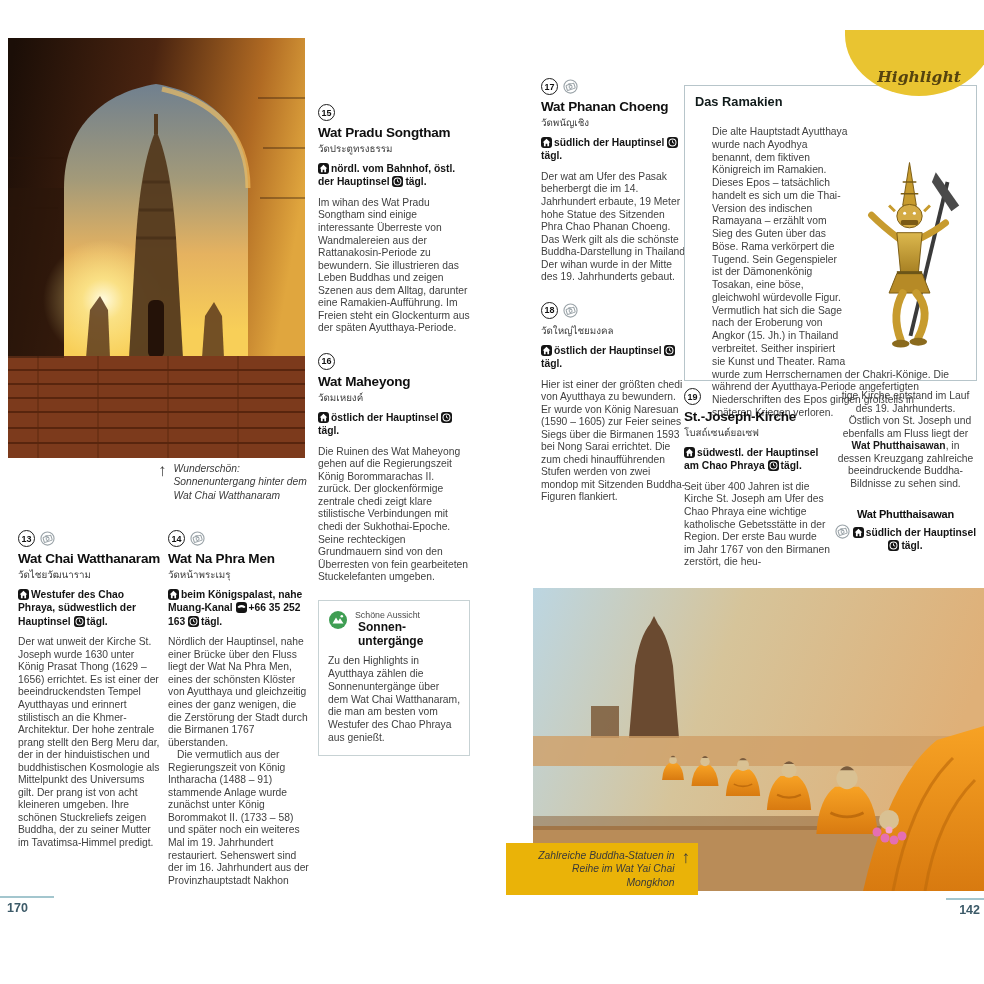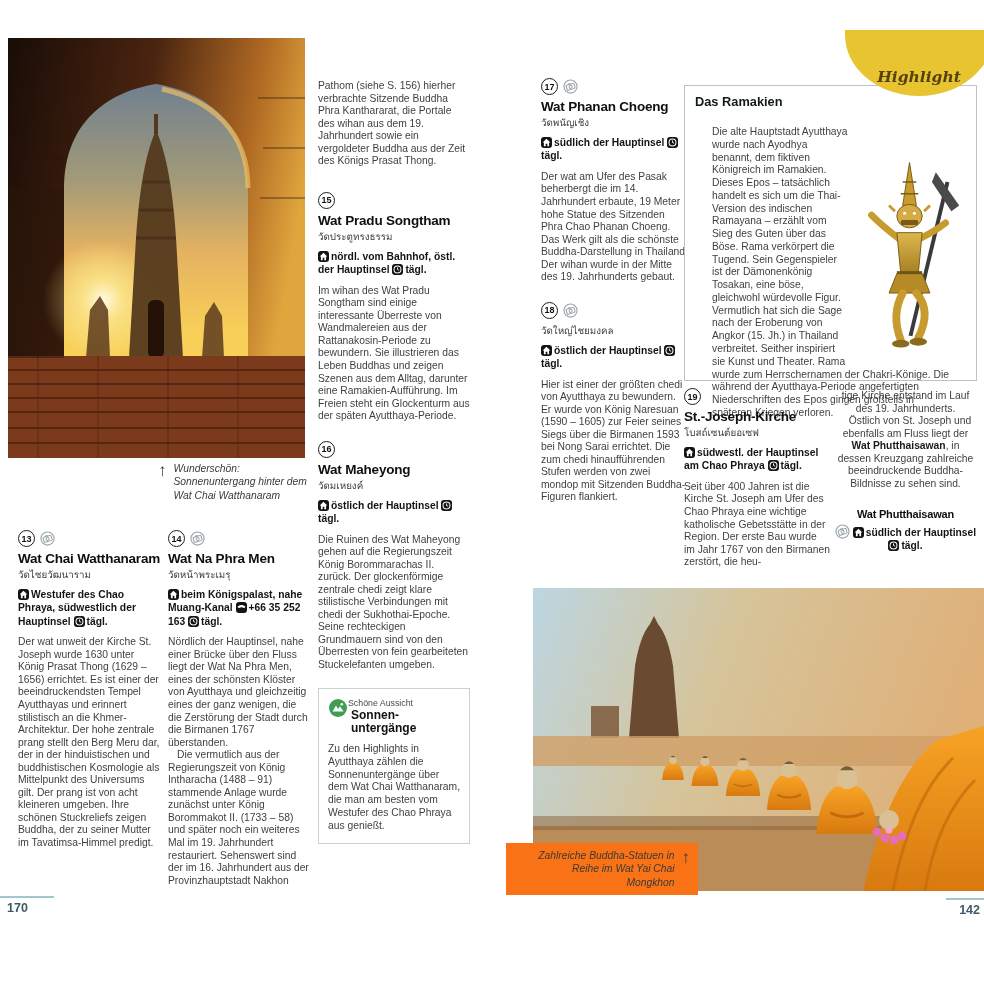--- a/index.html
+++ b/index.html
@@ -24,30 +24,30 @@
   .icon-sq{
     display:inline-block;width:11px;height:11px;background:#141414;border-radius:3px;
     vertical-align:-2px;margin:0 2px 0 0;
   }
   .icon-sq svg{display:block;width:11px;height:11px;}
   .cam{display:inline-block;width:15px;height:15px;vertical-align:-3px;}
   .cam svg{display:block;width:15px;height:15px;}
   
   .cap{display:flex;gap:7px;font-size:10.3px;line-height:1.3;font-style:italic;color:#3a3a3a;}
   .cap .arrow{font-style:normal;font-size:17px;line-height:1;color:#3a3a3a;flex:0 0 auto;}
-  .cap-right-box{background:#f97316;padding:6px 8px 6px 12px;box-sizing:border-box;}
+  .cap-right-box{background:#eab308;padding:6px 8px 6px 12px;box-sizing:border-box;}
   .cap-right-box .txt{text-align:right;}
   
   .hl-box{border:1px solid #b7c5ca;background:#ffffff;box-sizing:border-box;padding:8px 10px 20px;}
   .hl-title{font-size:12.8px;font-weight:bold;color:#101a1a;margin:0 0 4px;}
   .hl-body{font-size:10.3px;line-height:1.24;color:#3f3f3f;margin:17px;}
   .rama-fig{float:right;width:112px;height:212px;margin:58px 0 0 6px;}
   
   .tip-box{border:1px solid #c7d2d4;box-sizing:border-box;padding:9px 9px 10px;margin-top:16px;}
-  .tip-head{display:flex;}
+  .tip-head{display:flex;gap:7px;}
   .tip-icon{width:20px;height:20px;flex:0 0 auto;}
   .tip-label{font-size:8.8px;color:#4a4a4a;margin:0;}
   .tip-title{font-size:12px;font-weight:bold;color:#101010;margin:1px 3px 0;width:84px;line-height:1.15;}
   .tip-body{font-size:10.3px;line-height:1.24;color:#3f3f3f;margin:7px 0 0;}
   
   .badge{
     width:148px;height:66px;background:#e9c431;border-radius:0 0 80px 80px / 0 0 66px 66px;
     display:flex;align-items:flex-end;justify-content:center;padding-bottom:10px;box-sizing:border-box;
   }
   .badge span{font-family:"DejaVu Serif", serif;font-style:italic;font-weight:bold;font-size:15.5px;color:#55430f;}
@@ -163,21 +163,20 @@
             <circle cx="6" cy="6" r="3.8" fill="none" stroke="#fff" stroke-width="1.1"></circle>
             <path d="M6 3.8 V6 L7.8 6.8" stroke="#fff" stroke-width="1" fill="none"></path>
           </svg></span><span>tägl.</span>
     </p>
     <p class="body-txt">Nördlich der Hauptinsel, nahe einer Brücke über den Fluss liegt der Wat Na Phra Men, eines der schönsten Klöster von Ayutthaya und gleichzeitig eines der ganz wenigen, die die Zerstörung der Stadt durch die Birmanen 1767 überstanden.</p>
     <p class="body-txt">Die vermutlich aus der Regierungszeit von König Intharacha (1488 – 91) stammende Anlage wurde zunächst unter König Borommakot II. (1733 – 58) und später noch ein weiteres Mal im 19. Jahrhundert restauriert. Sehenswert sind der im 16. Jahrhundert aus der Provinzhauptstadt Nakhon</p>
   </div>
 </div>
 
 <div class="abs" style="left:318px;top:80px;width:152px;">
-  <p class="body-txt">Pathom (siehe S. 156) hierher verbrachte Sitzende Buddha Phra Kanthararat, die Portale des wihan aus dem 19. Jahrhundert sowie ein vergoldeter Buddha aus der Zeit des Königs Prasat Thong.</p>
 
   <div class="poi" style="margin-top:24px;">
     <div class="poi-head">
       <span class="numcircle">15</span>
     </div>
     <h3 class="poi-name">Wat Pradu Songtham</h3>
     <div class="thai">วัดประตูทรงธรรม</div>
     <p class="meta">
       <span class="icon-sq"><svg viewBox="0 0 12 12">
             <path d="M6 2 L10.2 6 H8.8 V10 H6.9 V7.4 H5.1 V10 H3.2 V6 H1.8 Z" fill="#fff"></path>

